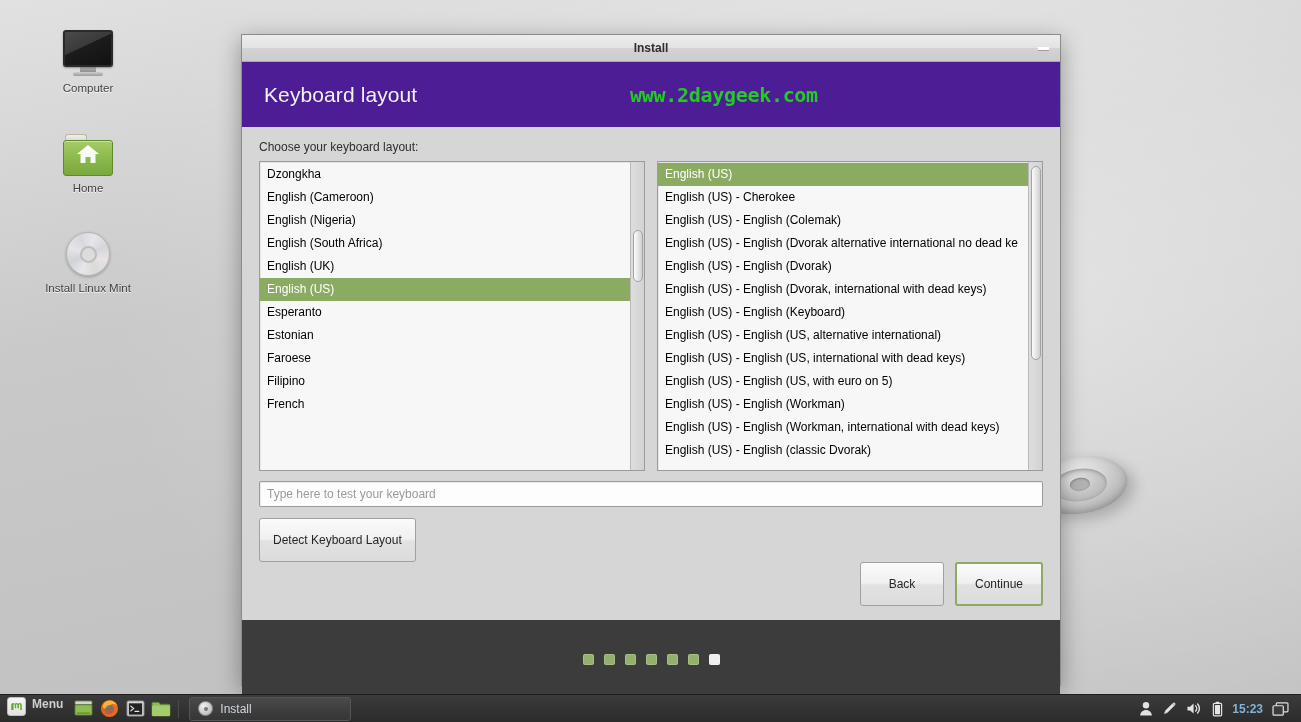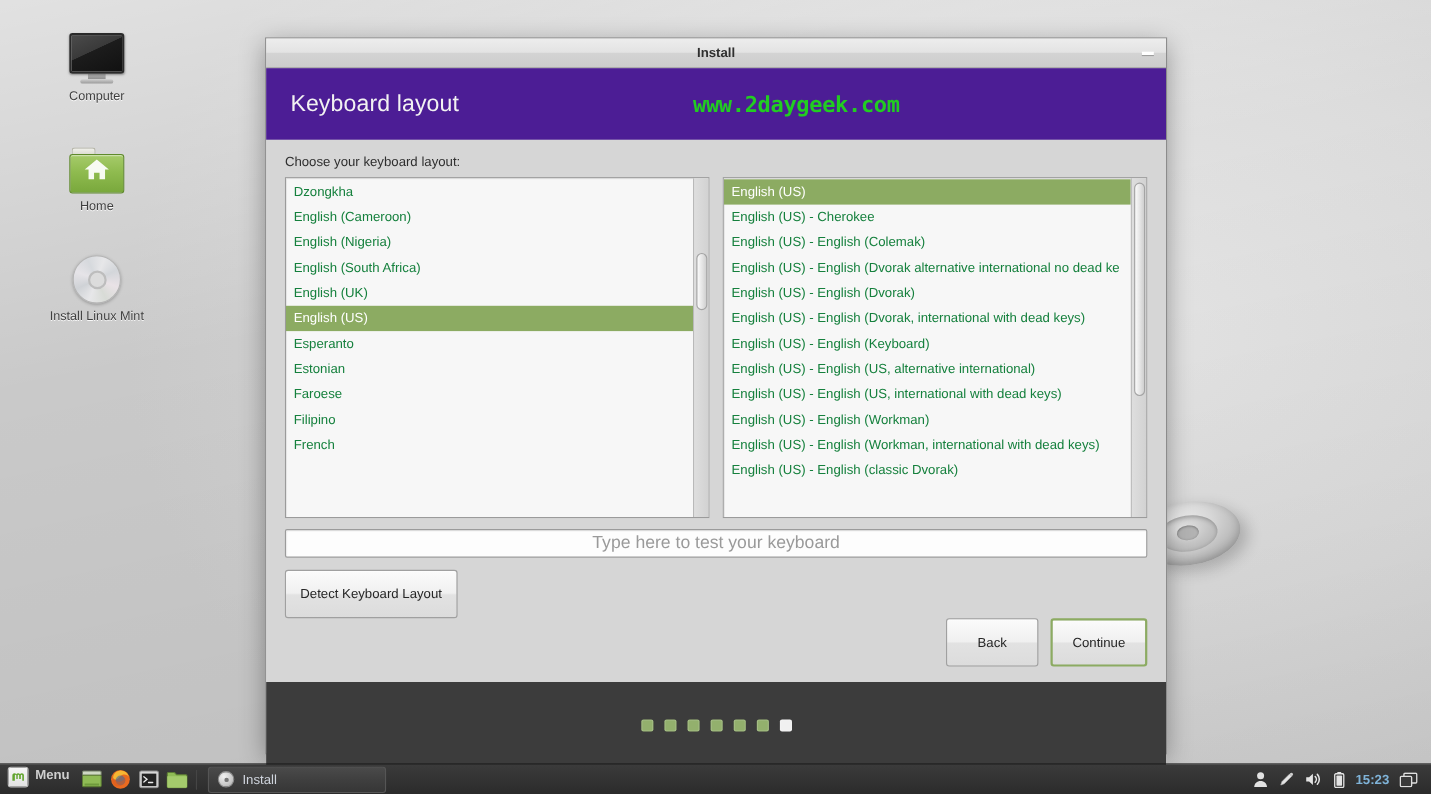--- a/index.html
+++ b/index.html
@@ -172,21 +172,21 @@
     background: #f7f7f7;
     border: 1px solid #9b9b9b;
     box-shadow: inset 1px 1px 0 rgba(0,0,0,.07);
     display: flex;
     overflow: hidden;
     position: relative;
   }
   .listbody { flex: 1 1 auto; overflow: hidden; padding-top: 1px; }
   .listrow {
     height: 23px; line-height: 23px;
-    font-size: 12px; color: #15803d;
+    font-size: 12px; color: #000000;
     padding: 0 7px;
     white-space: nowrap; overflow: hidden;
     cursor: default;
   }
   .listrow.selected { background: #8cab62; color: #ffffff; }
 
   .vscroll {
     flex: 0 0 14px; width: 14px;
     background: linear-gradient(90deg, #dedede, #d2d2d2);
     border-left: 1px solid #b9b9b9;
@@ -206,23 +206,22 @@
     background: #fdfdfd;
     border: 1px solid #9b9b9b;
     border-radius: 2px;
     box-shadow: inset 1px 1px 1px rgba(0,0,0,.08);
     display: flex; align-items: center;
     padding: 0 7px;
     font-size: 12px; color: #9a9a9a;
   }
   #test-input input {
     border: none; outline: none; background: transparent;
-    width: 100%; font-size: 16px; color: #333;
+    width: 100%; font-size: 12px; color: #333;
     font-family: "Liberation Sans", sans-serif;
-    text-align: center;
   }
   #test-input input::placeholder { color: #9a9a9a; }
 
   .btn {
     font-size: 12px; color: #262626;
     background: linear-gradient(#fbfbfb 0%, #f0f0f0 48%, #e2e2e2 52%, #dcdcdc 100%);
     border: 1px solid #a0a0a0;
     border-radius: 3px;
     padding: 0 13px;
     height: 44px; line-height: 24px;
@@ -390,20 +389,21 @@
         <div class="listbody" id="variant-list-body">
             <div class="listrow selected">English (US)</div>
             <div class="listrow">English (US) - Cherokee</div>
             <div class="listrow">English (US) - English (Colemak)</div>
             <div class="listrow">English (US) - English (Dvorak alternative international no dead ke</div>
             <div class="listrow">English (US) - English (Dvorak)</div>
             <div class="listrow">English (US) - English (Dvorak, international with dead keys)</div>
             <div class="listrow">English (US) - English (Keyboard)</div>
             <div class="listrow">English (US) - English (US, alternative international)</div>
             <div class="listrow">English (US) - English (US, international with dead keys)</div>
+            <div class="listrow">English (US) - English (US, with euro on 5)</div>
             <div class="listrow">English (US) - English (Workman)</div>
             <div class="listrow">English (US) - English (Workman, international with dead keys)</div>
             <div class="listrow">English (US) - English (classic Dvorak)</div>
           </div>
         <div class="vscroll">
           <div class="vthumb" style="top:4px;height:194px;"></div>
         </div>
       </div>
 
     </div>

